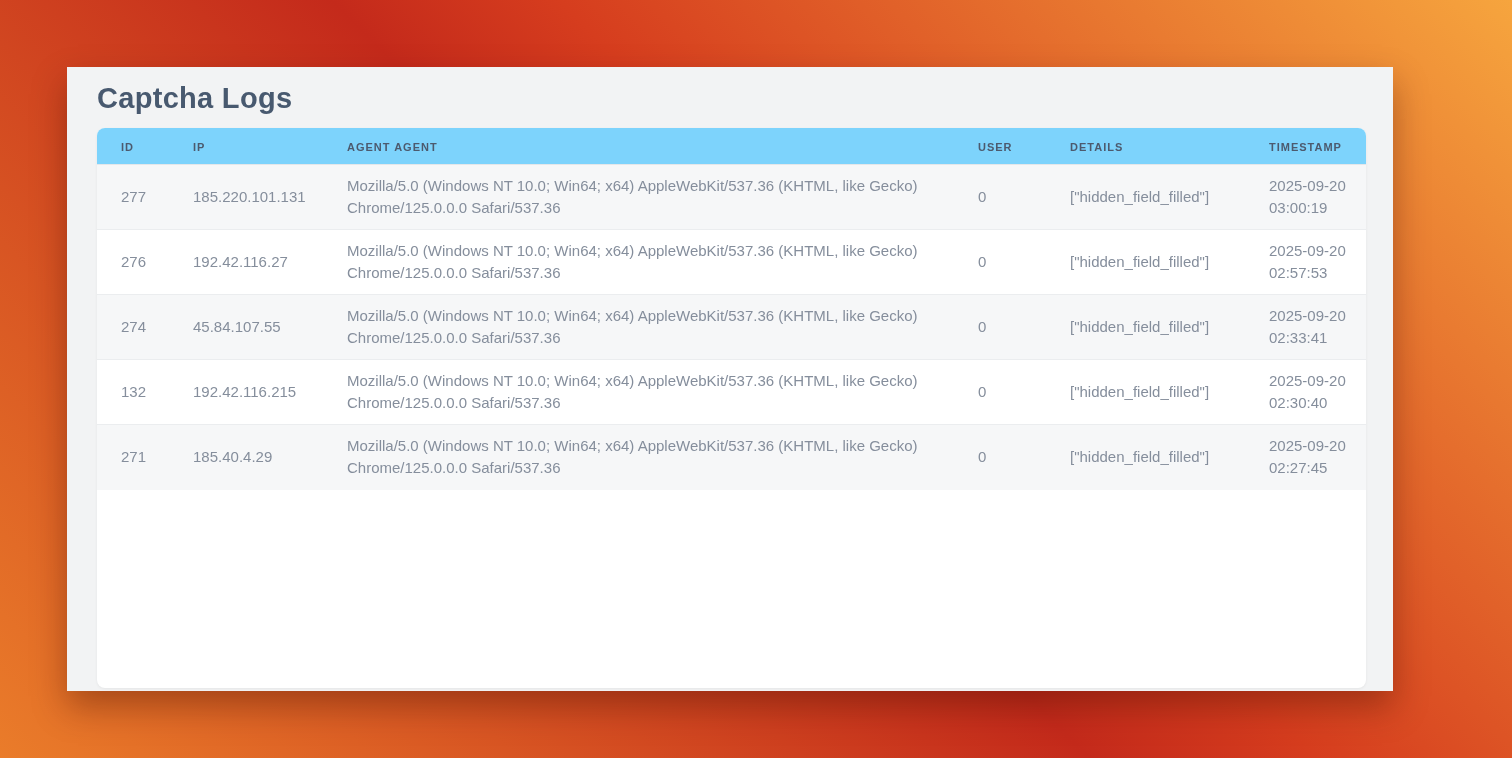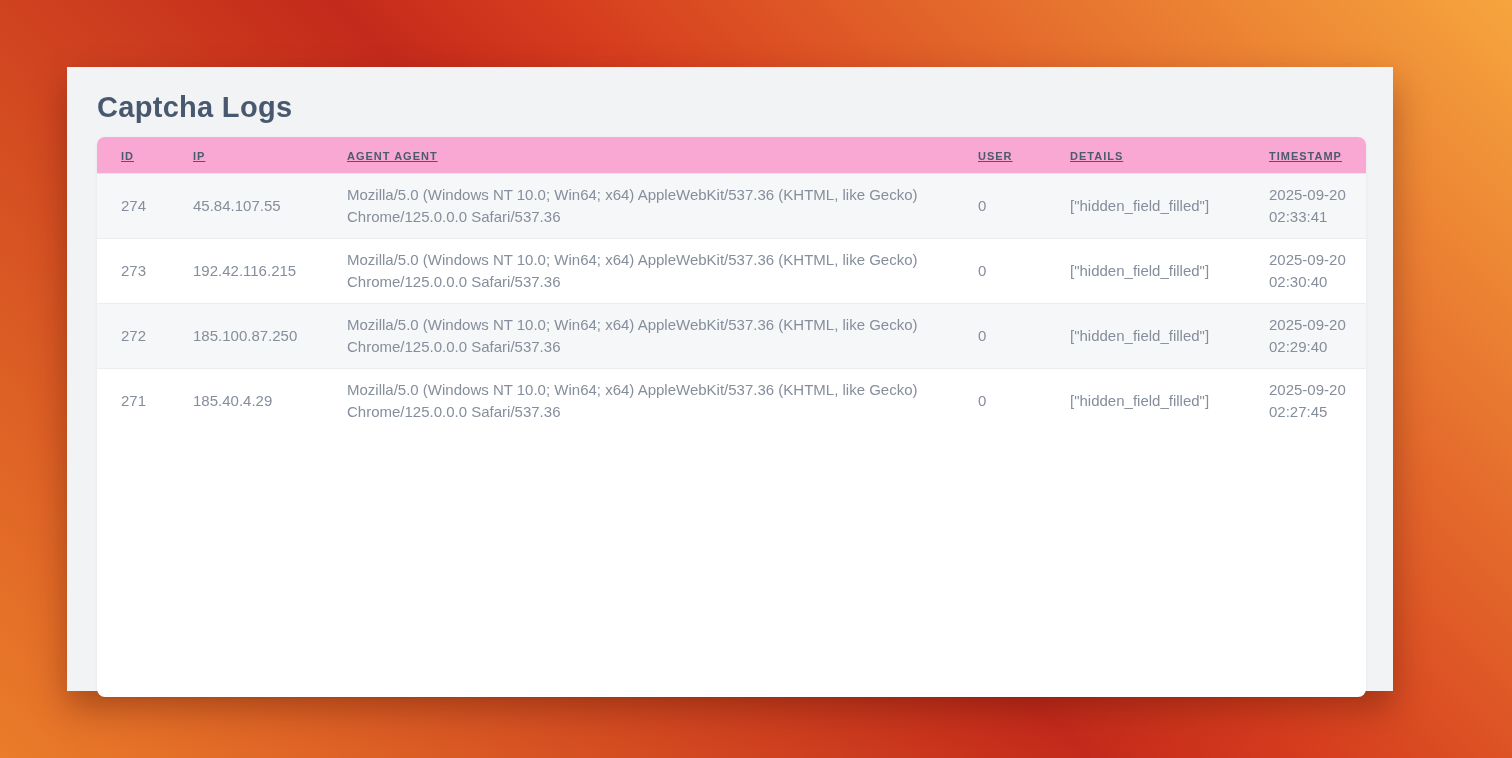--- a/index.html
+++ b/index.html
@@ -8,21 +8,21 @@
     background: linear-gradient(45deg, #ea7c2a 0%, #c42a1b 48%, #d63d1e 58%, #f6a53e 100%);
     font-family: "Liberation Sans", "DejaVu Sans", sans-serif;
     position: relative;
   }
   .card {
     position: absolute; left: 67px; top: 67px;
     width: 1326px; height: 624px;
     background: #f2f3f4;
     box-shadow: 0 16px 32px rgba(70, 15, 0, 0.38);
     box-sizing: border-box;
-    padding: 24px 27px 0 30px;
+    padding: 15px 27px 0 30px;
   }
   .page-title {
     margin: 0 0 13px 0;
     font-size: 29px;
     font-weight: 600;
     color: #48596f;
     letter-spacing: 0.3px;
   }
   .table-wrap {
     background: #ffffff;
@@ -43,23 +43,22 @@
   col.c-details { width: 199px; }
   col.c-ts { width: 173px; }
   thead th {
     text-align: left;
     font-size: 11px;
     font-weight: 700;
     color: #4c5a6e;
     letter-spacing: 1px;
     padding: 13px 10px 11px 24px;
     border-bottom: 1px solid #e4e7ea;
-    background: #f9a8d4;
+    background: #7dd3fc;
     white-space: nowrap;
-    text-decoration: underline;
   }
   tbody tr { height: 65px; }
   tbody tr:nth-child(odd) { background: #f6f7f8; }
   tbody tr:nth-child(even) { background: #ffffff; }
   tbody tr + tr td { border-top: 1px solid #ebedef; }
   td {
     font-size: 15px;
     color: #858e9c;
     padding: 10px 10px 10px 24px;
     vertical-align: middle;
@@ -87,42 +86,50 @@
           <th>ID</th>
           <th>IP</th>
           <th>AGENT AGENT</th>
           <th>USER</th>
           <th>DETAILS</th>
           <th>TIMESTAMP</th>
         </tr>
       </thead>
       <tbody>
         <tr>
+          <td>277</td>
+          <td>185.220.101.131</td>
+          <td>Mozilla/5.0 (Windows NT 10.0; Win64; x64) AppleWebKit/537.36 (KHTML, like Gecko) Chrome/125.0.0.0 Safari/537.36</td>
+          <td>0</td>
+          <td>["hidden_field_filled"]</td>
+          <td>2025-09-20 03:00:19</td>
+        </tr>
+        <tr>
+          <td>276</td>
+          <td>192.42.116.27</td>
+          <td>Mozilla/5.0 (Windows NT 10.0; Win64; x64) AppleWebKit/537.36 (KHTML, like Gecko) Chrome/125.0.0.0 Safari/537.36</td>
+          <td>0</td>
+          <td>["hidden_field_filled"]</td>
+          <td>2025-09-20 02:57:53</td>
+        </tr>
+        <tr>
           <td>274</td>
           <td>45.84.107.55</td>
           <td>Mozilla/5.0 (Windows NT 10.0; Win64; x64) AppleWebKit/537.36 (KHTML, like Gecko) Chrome/125.0.0.0 Safari/537.36</td>
           <td>0</td>
           <td>["hidden_field_filled"]</td>
           <td>2025-09-20 02:33:41</td>
         </tr>
         <tr>
-          <td>273</td>
+          <td>132</td>
           <td>192.42.116.215</td>
           <td>Mozilla/5.0 (Windows NT 10.0; Win64; x64) AppleWebKit/537.36 (KHTML, like Gecko) Chrome/125.0.0.0 Safari/537.36</td>
           <td>0</td>
           <td>["hidden_field_filled"]</td>
           <td>2025-09-20 02:30:40</td>
-        </tr>
-        <tr>
-          <td>272</td>
-          <td>185.100.87.250</td>
-          <td>Mozilla/5.0 (Windows NT 10.0; Win64; x64) AppleWebKit/537.36 (KHTML, like Gecko) Chrome/125.0.0.0 Safari/537.36</td>
-          <td>0</td>
-          <td>["hidden_field_filled"]</td>
-          <td>2025-09-20 02:29:40</td>
         </tr>
         <tr>
           <td>271</td>
           <td>185.40.4.29</td>
           <td>Mozilla/5.0 (Windows NT 10.0; Win64; x64) AppleWebKit/537.36 (KHTML, like Gecko) Chrome/125.0.0.0 Safari/537.36</td>
           <td>0</td>
           <td>["hidden_field_filled"]</td>
           <td>2025-09-20 02:27:45</td>
         </tr>
       </tbody>

